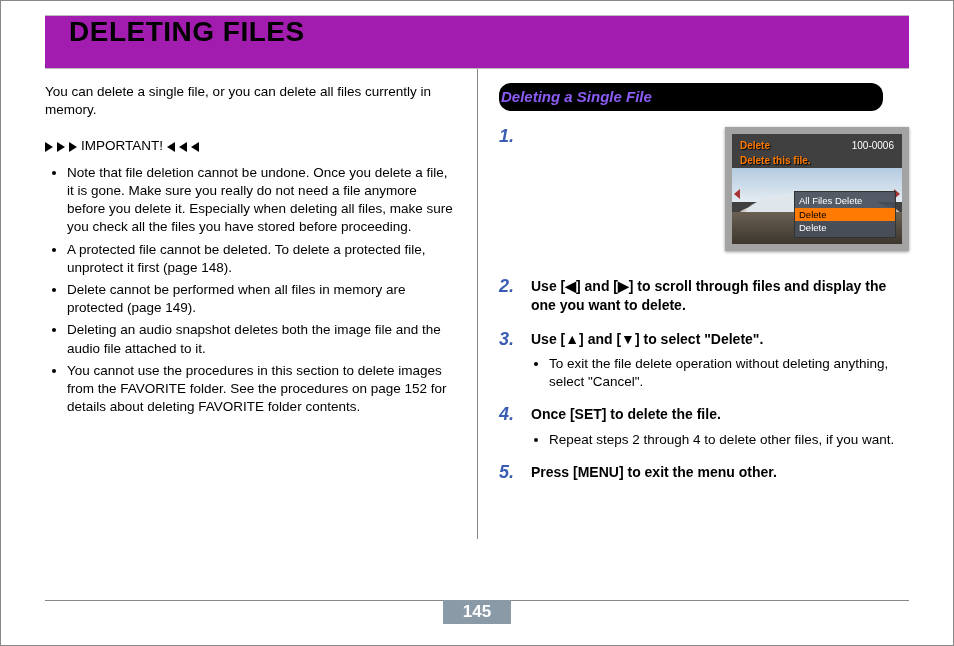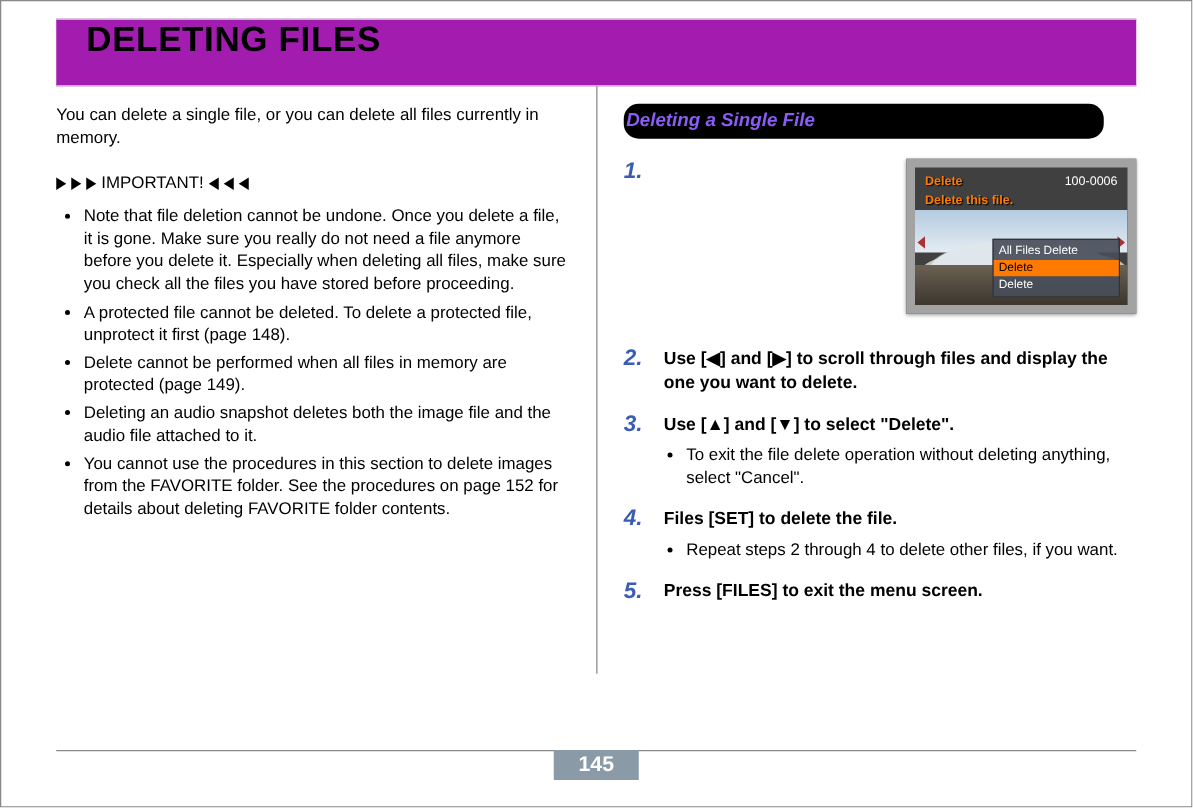--- a/index.html
+++ b/index.html
@@ -301,30 +301,30 @@
           <span class="main">Use [▲] and [▼] to select "Delete".</span>
           <ul>
               <li>To exit the file delete operation without deleting anything, select "Cancel".</li>
             </ul>
         </div>
       </div>
 
       <div class="step">
         <div class="num">4.</div>
         <div class="body">
-          <span class="main">Files [SET] to delete the file.</span>
+          <span class="main">Once [SET] to delete the file.</span>
           <ul>
               <li>Repeat steps 2 through 4 to delete other files, if you want.</li>
             </ul>
         </div>
       </div>
 
       <div class="step">
         <div class="num">5.</div>
-        <div class="body"><span class="main">Press [FILES] to exit the menu screen.</span></div>
+        <div class="body"><span class="main">Press [MENU] to exit the menu other.</span></div>
       </div>
     </div>
   </div>
 
   <div class="footer">
     <hr class="footer-rule">
     <span class="page-num">145</span>
   </div>
 </div>
 

